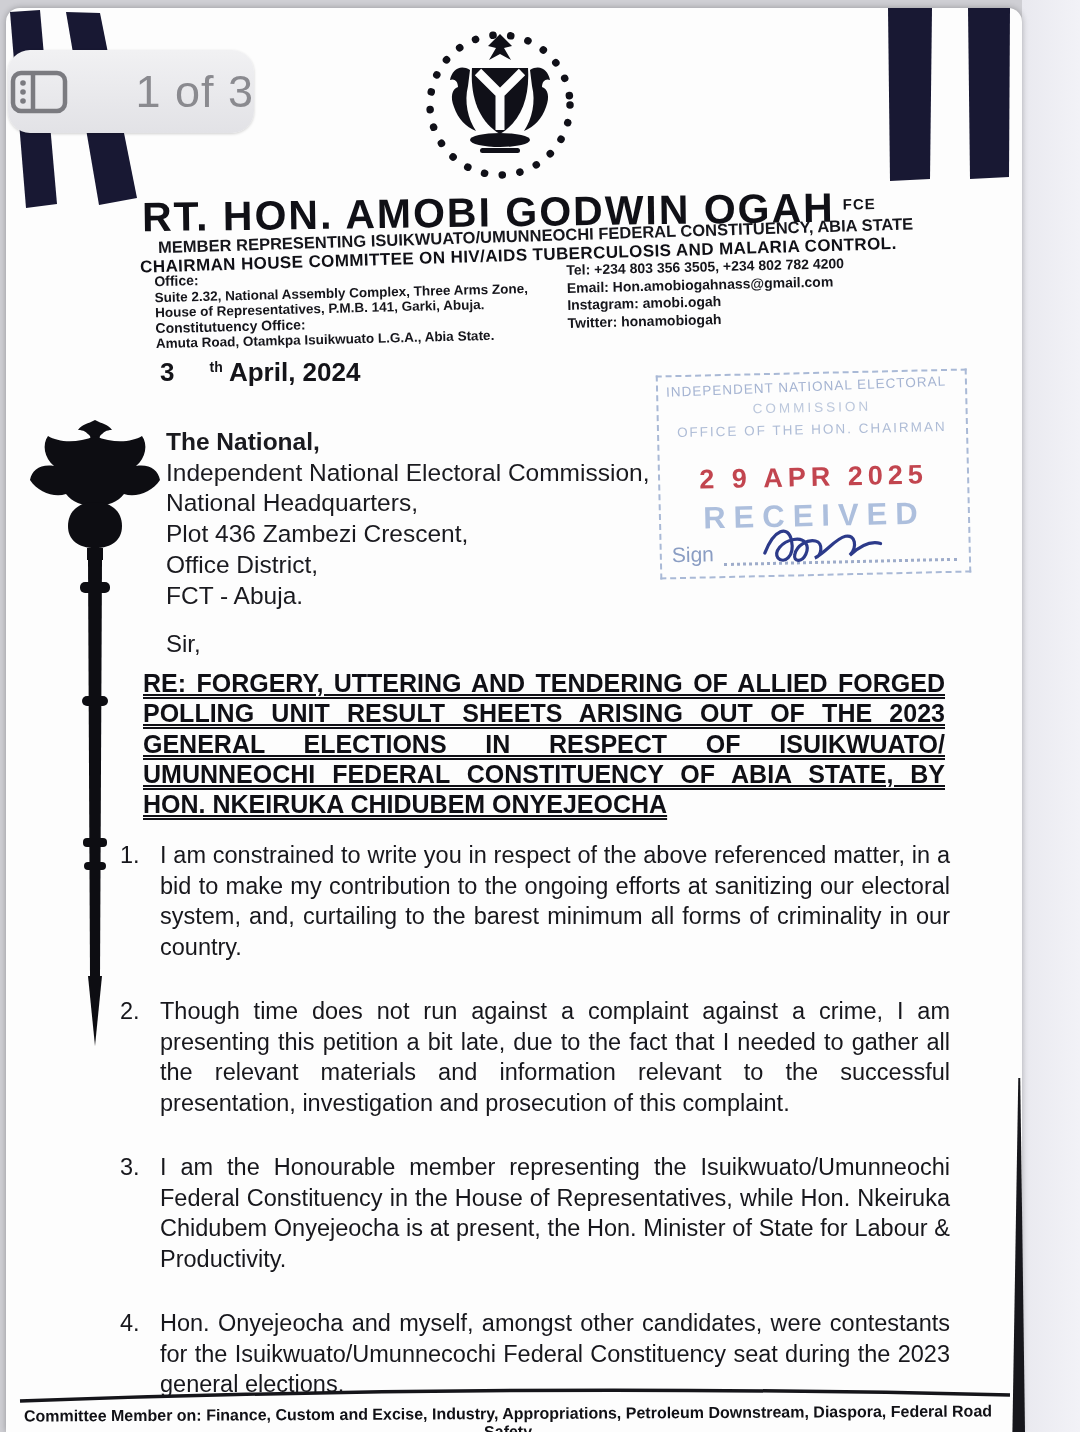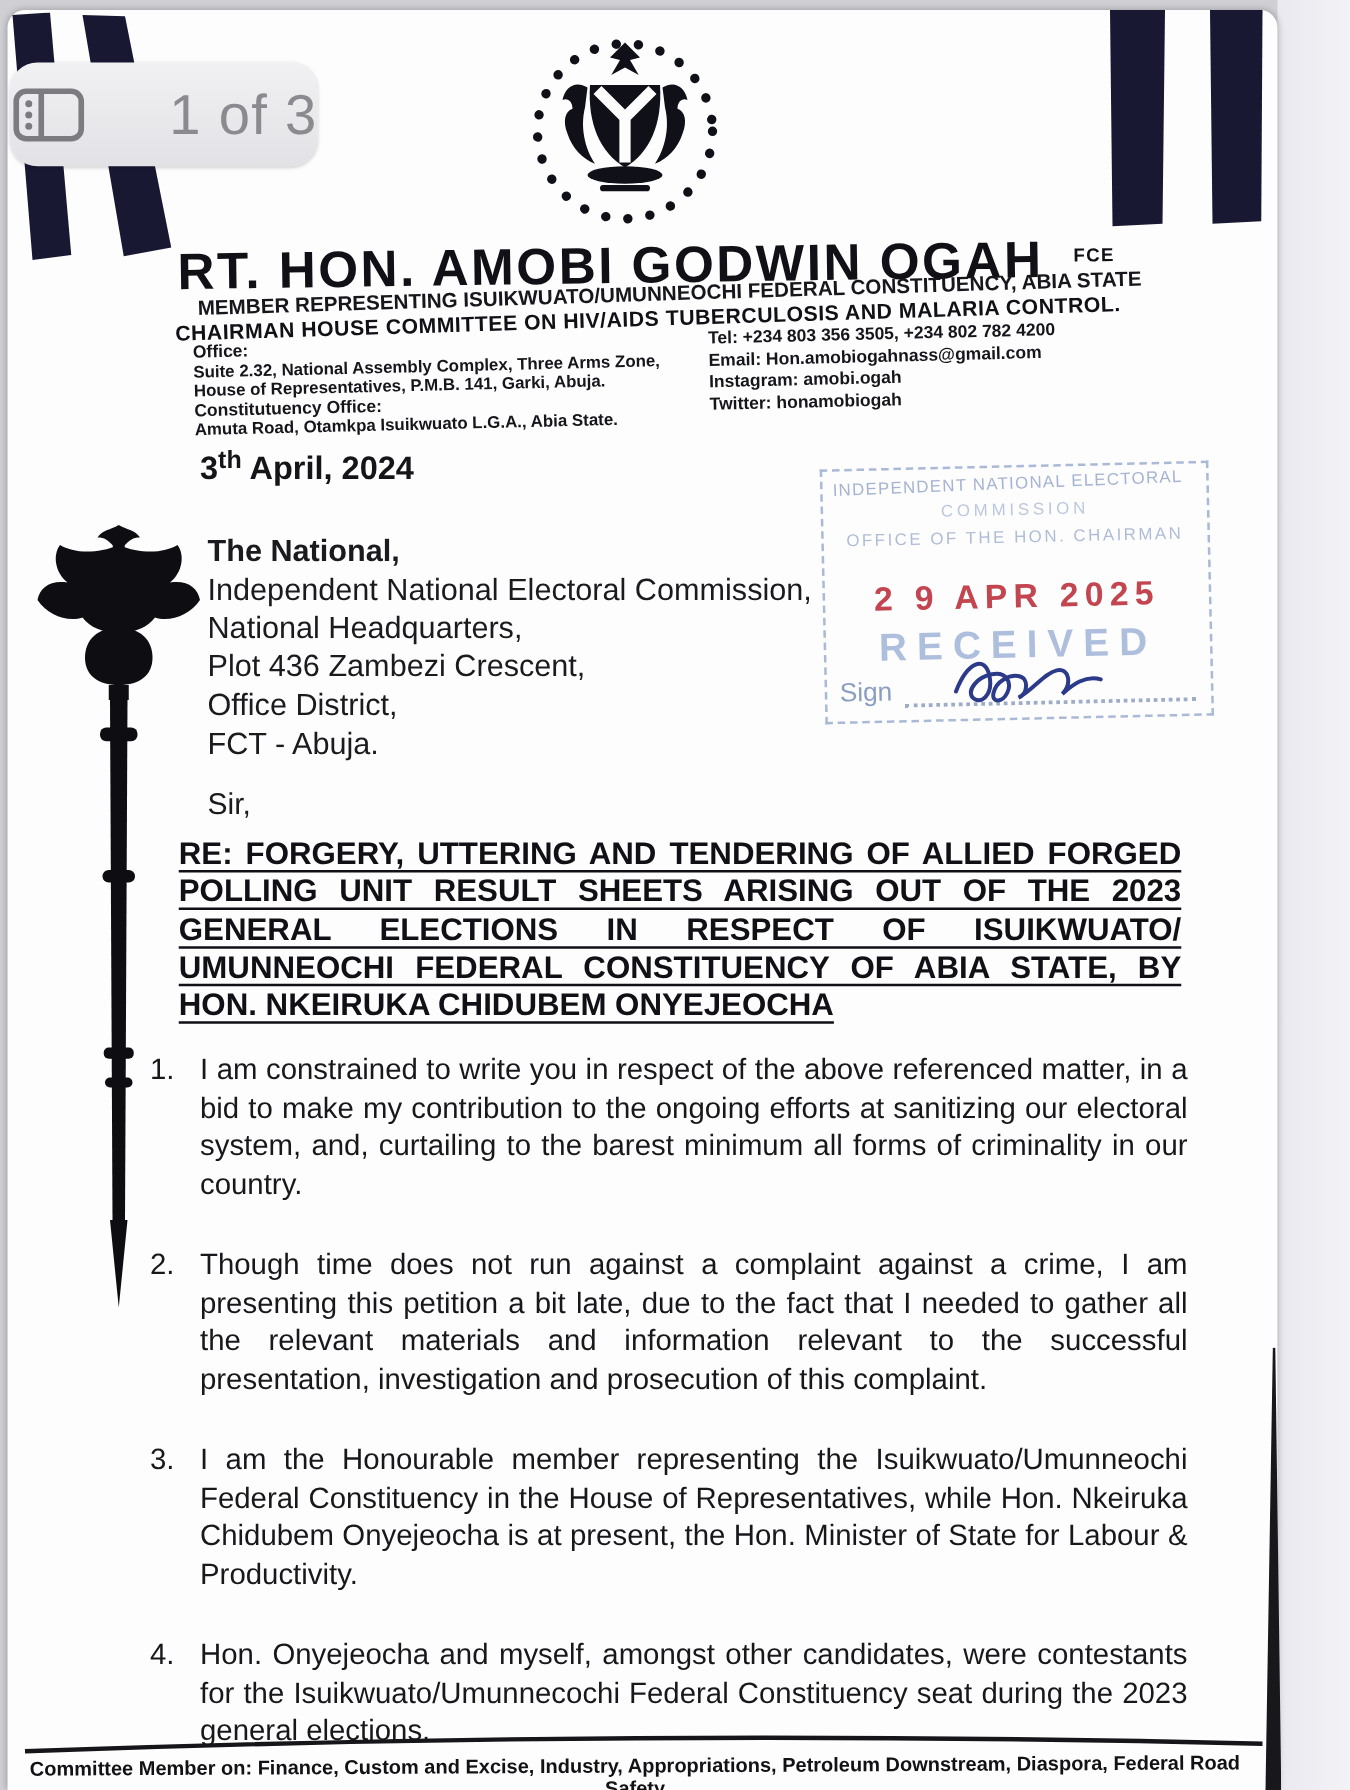--- a/index.html
+++ b/index.html
@@ -13,41 +13,41 @@
 
   
   .pill{position:absolute;left:8px;top:50px;width:246px;height:83px;border-radius:22px;
     background:linear-gradient(180deg,#f1f1f3,#e2e2e6);box-shadow:0 1px 3px rgba(0,0,0,.18);
     display:flex;align-items:center;justify-content:space-between;gap:14px;}
   .pill-text{font-size:45px;color:#8a8a8f;font-weight:500;letter-spacing:1px;}
 
   
   .lh-title{position:absolute;left:142px;top:189px;width:760px;white-space:nowrap;
     font-weight:700;font-size:41px;letter-spacing:2px;color:#101016;transform:rotate(-0.8deg);}
-  .lh-suffix{font-size:15px;font-weight:700;letter-spacing:1px;vertical-align:12px;margin-left:24px;}
+  .lh-suffix{font-size:15px;font-weight:700;letter-spacing:1px;vertical-align:12px;margin-left:8px;}
   .lh-sub1{position:absolute;left:158px;top:227px;width:706px;text-align:center;font-size:16.5px;
     font-weight:600;color:#16161c;transform:rotate(-1.8deg);white-space:nowrap;}
   .lh-sub2{position:absolute;left:140px;top:246px;width:740px;text-align:center;font-size:17px;
     font-weight:700;color:#101016;transform:rotate(-1.8deg);white-space:nowrap;letter-spacing:.4px;}
   .office{position:absolute;left:155px;top:269px;width:420px;font-size:13.5px;line-height:15.5px;
     font-weight:600;color:#15151b;transform:rotate(-1.4deg);}
   .office .lbl{font-weight:700;font-size:14px;}
   .contact{position:absolute;left:567px;top:257px;width:400px;font-size:14px;line-height:17.5px;
     font-weight:600;color:#15151b;transform:rotate(-1.4deg);white-space:nowrap;}
 
   .date-line{position:absolute;left:160px;top:357px;font-size:26px;font-weight:700;color:#141419;}
-  .date-line sup{font-size:20px;vertical-align:9px;}
+  .date-line sup{font-size:14px;vertical-align:9px;margin-left:35px;}
 
   .recipient{position:absolute;left:166px;top:427px;font-size:24.5px;line-height:30.7px;color:#1a1a1f;}
   .recipient .r0{font-weight:700;}
 
   .salutation{position:absolute;left:166px;top:630px;font-size:24px;color:#1a1a1f;}
 
   .subject{position:absolute;left:143px;top:668px;width:802px;font-size:25px;font-weight:700;
-    color:#101016;line-height:30.3px;}
+    color:#101016;line-height:30.3px;text-decoration:underline;}
   .subject div{text-align:justify;text-align-last:justify;text-decoration:underline;
     text-underline-offset:5px;text-decoration-thickness:2px;}
   .subject div:last-child{text-align-last:left;}
 
   .paras{position:absolute;left:120px;top:840px;width:830px;}
   .para{display:flex;margin-bottom:34px;font-size:23.5px;line-height:30.5px;color:#17171c;}
   .para .num{width:40px;flex:none;}
   .para .ptext{flex:1;text-align:justify;}
 
   .footer-line{position:absolute;left:14px;top:1388px;}

